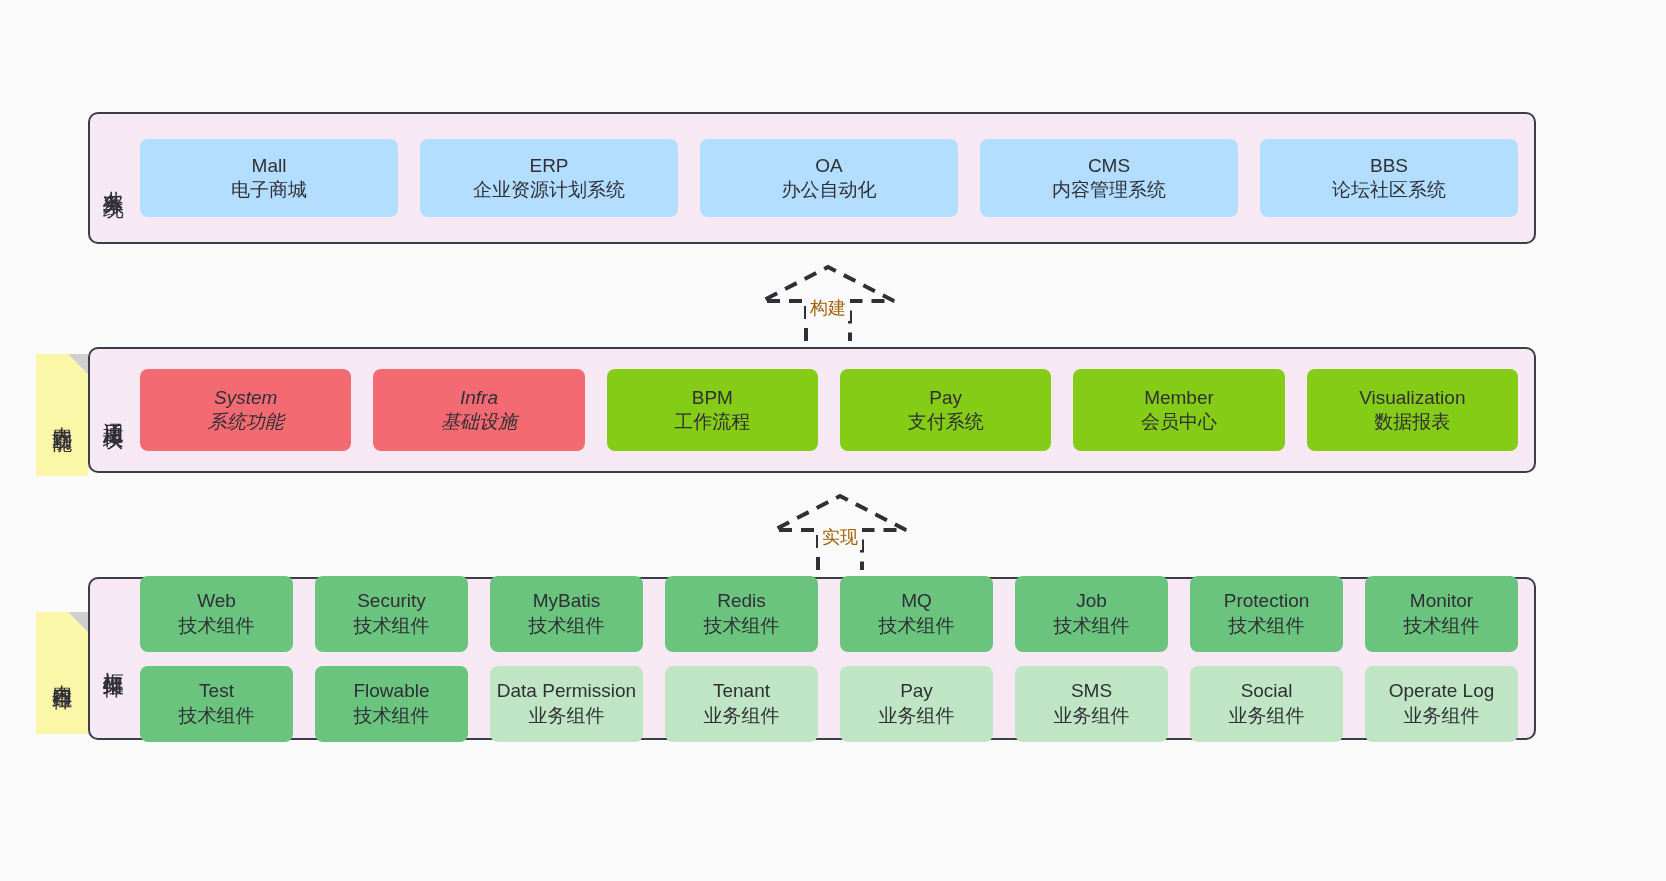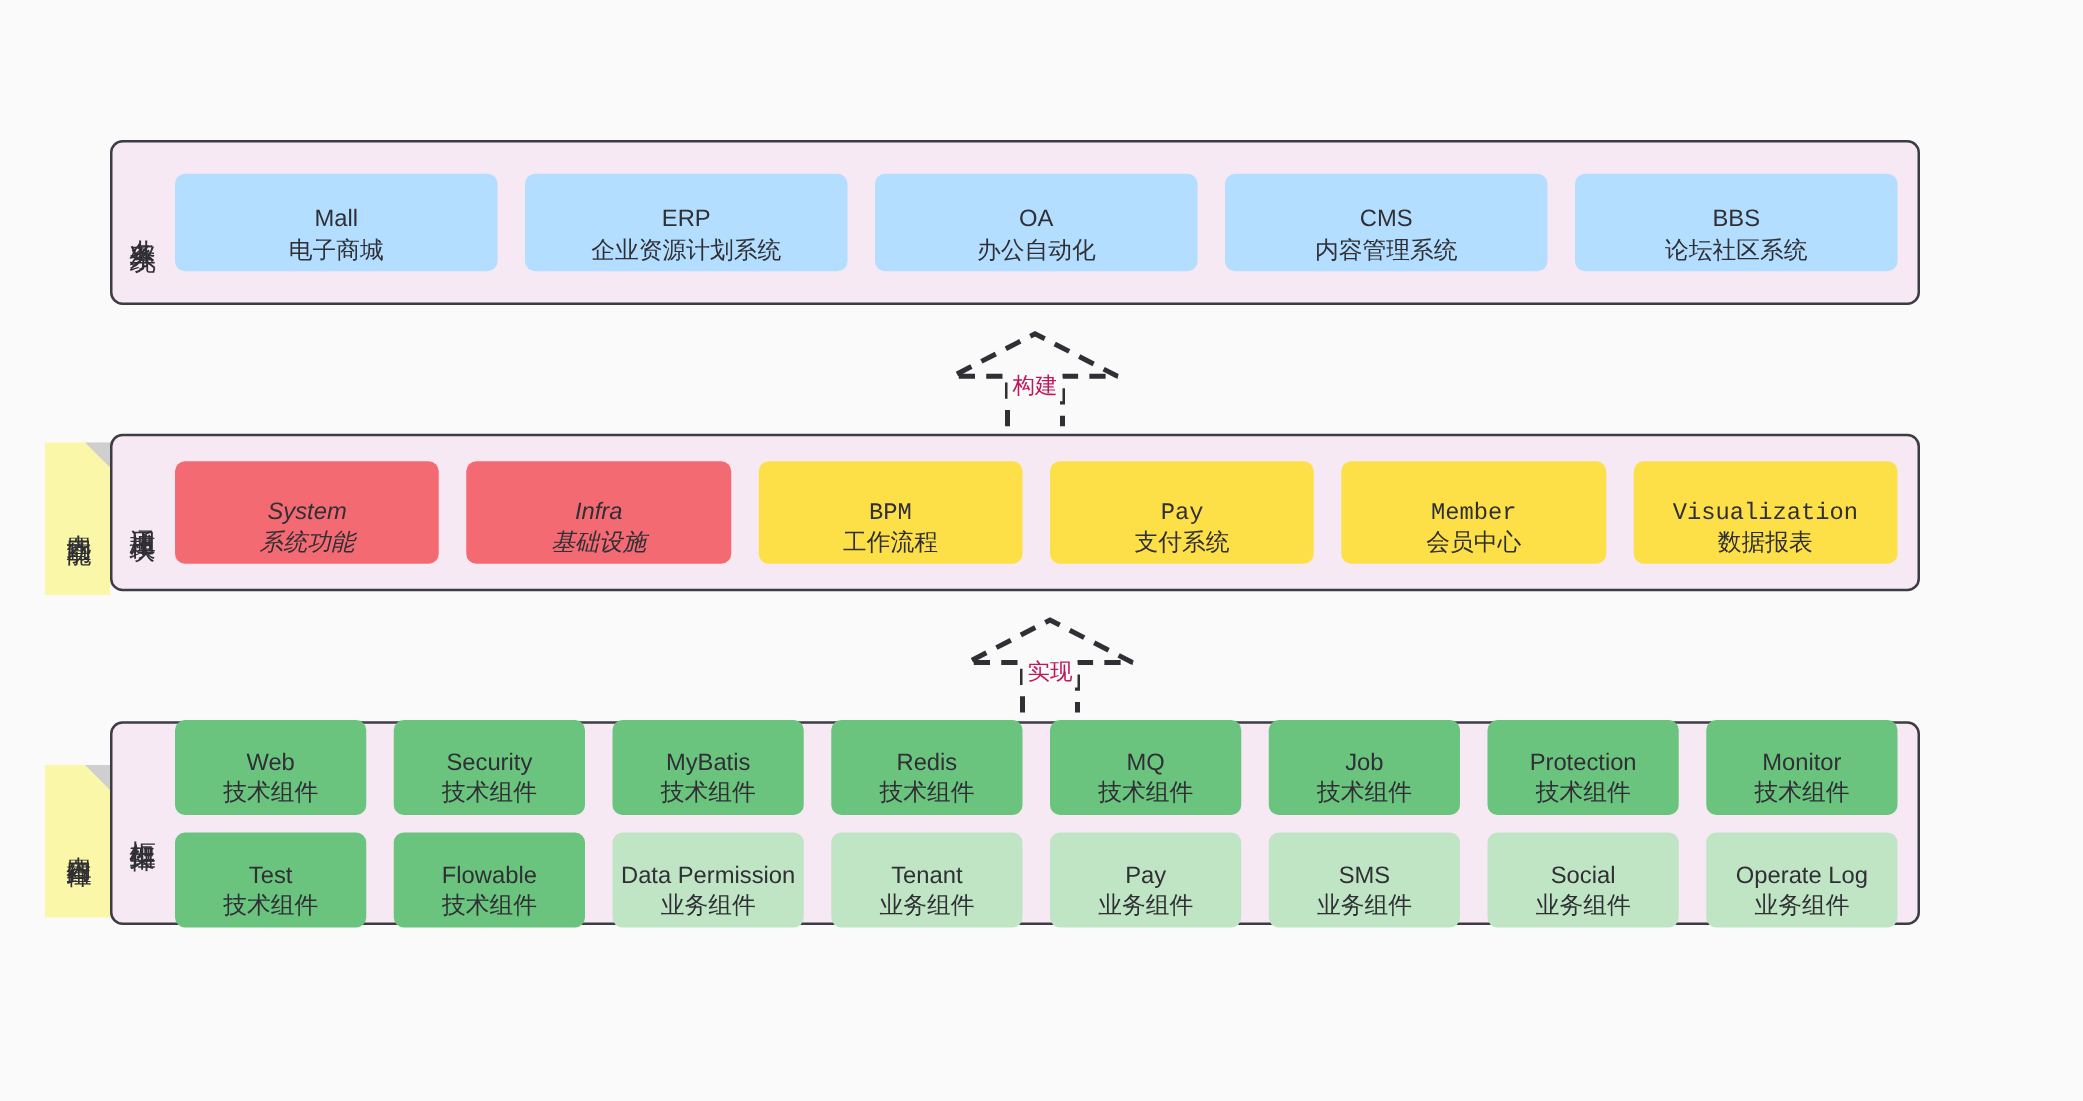--- a/index.html
+++ b/index.html
@@ -67,33 +67,33 @@
   }
 
   
   .card {
     flex: 1 1 0;
     box-sizing: border-box;
     border-radius: 8px;
     display: flex;
     flex-direction: column;
     align-items: center;
-    justify-content: flex-end;
+    justify-content: center;
     text-align: center;
     font-size: 19px;
     line-height: 1.28;
     color: #2f2f35;
     padding: 4px 6px;
   }
   .card .card-en { display: block; }
   .card .card-cn { display: block; }
 
   .card.blue       { background: #b3deff; }
   .card.red        { background: #f46a72; font-style: italic; }
-  .card.pink       { background: #fde047; font-family: Liberation Mono, monospace; }
+  .card.pink       { background: #84cc16; }
   .card.green      { background: #6ac47e; }
   .card.lightgreen { background: #bfe5c4; }
 
   .h-top    { height: 78px; }
   .h-mid    { height: 82px; }
   .h-bottom { height: 76px; }
 
   
   .note {
     position: absolute;
@@ -128,21 +128,21 @@
   }
   .arrow-wrap svg { display: block; overflow: visible; }
   .arrow-label {
     position: absolute;
     left: 50%;
     transform: translateX(-50%);
     top: 32px;
     background: #fafafa;
     padding: 1px 4px;
     font-size: 18px;
-    color: #be185d;
+    color: #a16207;
     white-space: nowrap;
   }
 </style>
 </head>
 <body>
 
 <div class="canvas">
 
   <div class="layer" style="left:88px; top:112px; width:1448px; height:132px;">
     <div class="layer-title">业务系统</div>

